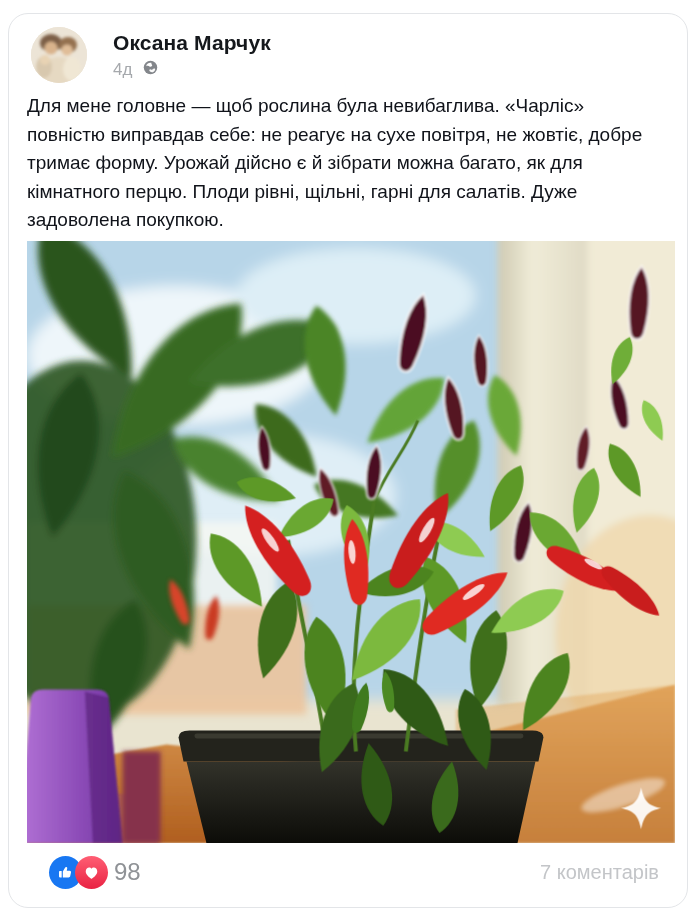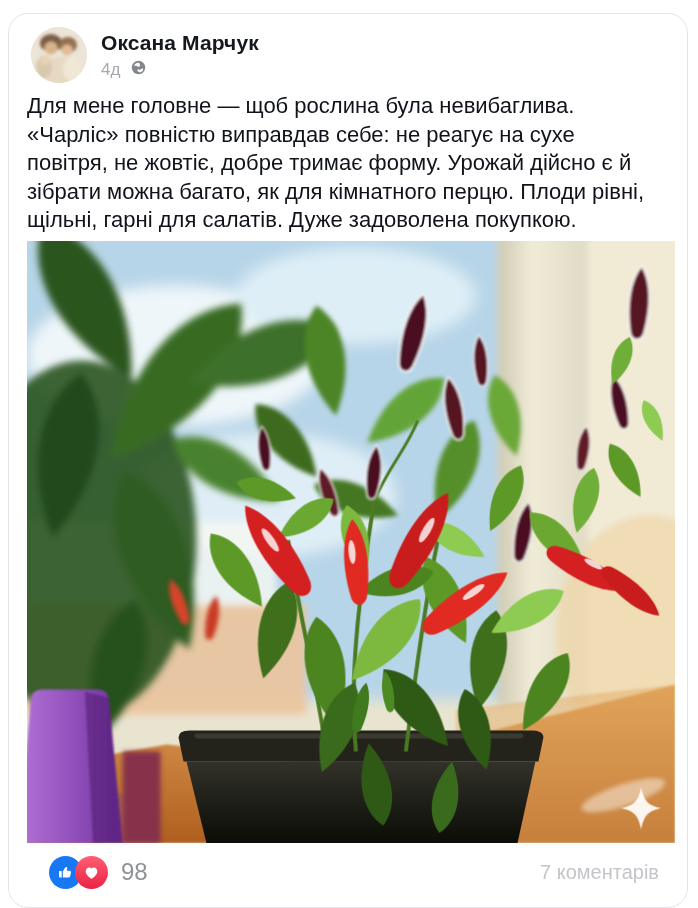--- a/index.html
+++ b/index.html
@@ -17,55 +17,55 @@
     overflow: hidden;
   }
   
   .hdr { display: flex; align-items: flex-start; padding: 13px 20px 0 22px; }
   .avatar {
     width: 56px; height: 56px; border-radius: 50%;
     overflow: hidden; flex: 0 0 56px; cursor: pointer;
     background: #ece4d6;
   }
   .avatar svg { display: block; width: 100%; height: 100%; }
-  .hdr-text { margin-left: 14px; padding-top: 3px; }
+  .hdr-text { margin-left: 26px; padding-top: 3px; }
   .author {
     font-size: 21px; font-weight: 700; color: #15181c;
     line-height: 1.2; letter-spacing: .1px; cursor: pointer;
   }
   .meta-row { display: flex; margin-top: 5px; }
   .timestamp { font-size: 17px; color: #a6a9ad; cursor: pointer; }
   .globe { margin-left: 11px; width: 15px; height: 15px; display: inline-block; }
   .globe svg { display: block; width: 100%; height: 100%; }
   
   .post-text {
     margin: 9px 0 6px;
     padding: 0 28px 0 18px;
-    font-size: 22px; line-height: 28.5px; color: #10131a;
+    font-size: 19px; line-height: 28.5px; color: #10131a;
   }
   
   .photo {
     margin: 0 12px 0 18px; cursor: pointer; line-height: 0;
   }
   .photo svg { width: 100%; height: auto; display: block; }
   
   .ftr {
     display: flex; align-items: center; justify-content: space-between;
     padding: 13px 28px 18px 40px;
   }
   .reactions { display: flex; align-items: center; }
   .rx {
     width: 33px; height: 33px; border-radius: 50%;
     display: flex; align-items: center; justify-content: center;
     cursor: pointer;
   }
   .rx svg { width: 19px; height: 19px; }
   .rx-like { background: #1877f2; position: relative; z-index: 1; }
   .rx-love { background: linear-gradient(180deg, #ff5e74, #e92343); margin-left: -7px; position: relative; z-index: 2; }
-  .rx-count { margin-left: 13px; font-size: 24px; color: #8f9296; cursor: pointer; }
+  .rx-count { margin-left: 6px; font-size: 24px; color: #8f9296; cursor: pointer; }
   .ftr-right { display: flex; gap: 24px; font-size: 20px; color: #c3c5c8; }
   .ftr-right span { cursor: pointer; }
 </style>
 </head>
 <body>
 
 <div class="card">
 
   <div class="hdr">
     <div class="avatar">

